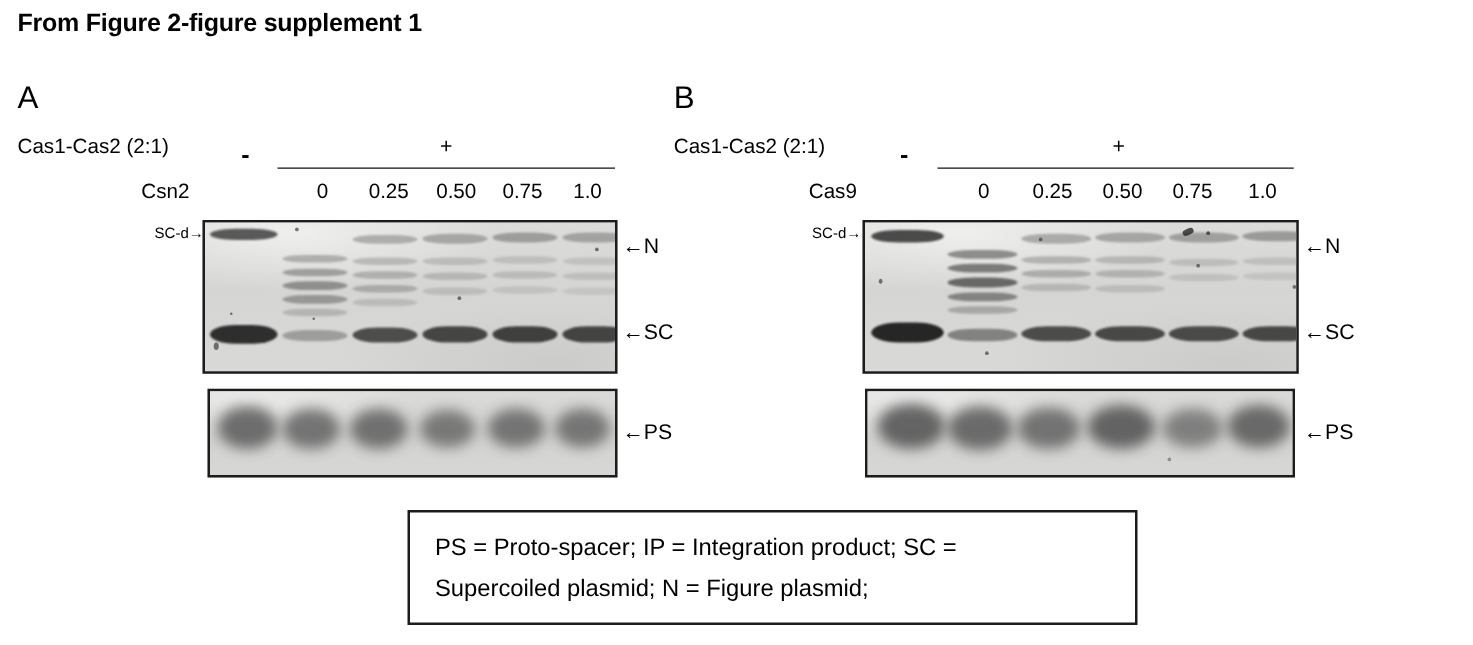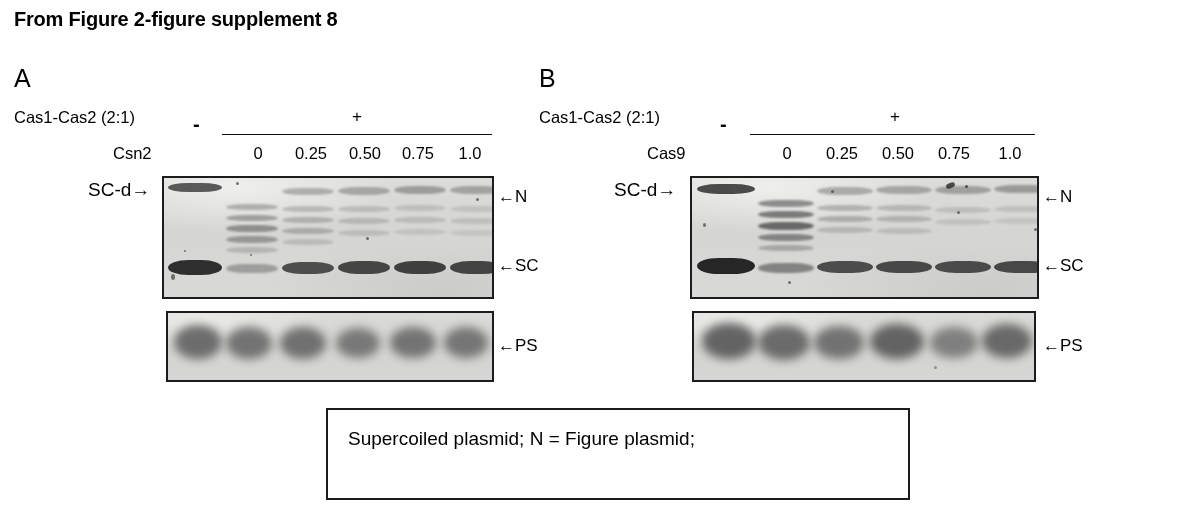--- a/index.html
+++ b/index.html
@@ -128,24 +128,25 @@
   
   .side-label {
     position: absolute;
     font-size: 17px;
     color: #000;
     white-space: nowrap;
     line-height: 1;
   }
   .left-label {
     position: absolute;
-    font-size: 19px;
-    color: #000;
-    white-space: nowrap;
-    line-height: 1;
+    font-size: 12px;
+    color: #000;
+    white-space: nowrap;
+    line-height: 1;
+    text-align: right;
   }
 
   
   .legend-box {
     position: absolute;
     left: 326px;
     top: 408px;
     width: 584px;
     height: 92px;
     border: 2.5px solid #1c1c1c;
@@ -156,21 +157,21 @@
   .legend-line {
     font-size: 19px;
     line-height: 33px;
     color: #000;
     white-space: nowrap;
   }
 </style>
 </head>
 <body>
 
-<div class="fig-title">From Figure 2-figure supplement 8</div>
+<div class="fig-title">From Figure 2-figure supplement 1</div>
 
 <div class="panel panel-a">
 
   <div class="panel-letter" style="left:14px; top:66px;">A</div>
 
   <div class="row-label" style="left:14px; top:108px;">Cas1-Cas2 (2:1)</div>
 
   <div class="minus-sign" style="left:193px; top:114px;">-</div>
 
   <div class="plus-sign" style="left:352px; top:108px;">+</div>
@@ -352,14 +353,15 @@
     <div class="ps-blob" style="left:176px; top:11px; width:54px; height:35px; background:#575757; opacity:0.9;"></div>
     <div class="ps-blob" style="left:236px; top:14px; width:48px; height:31px; background:#6b6b6b; opacity:0.8;"></div>
     <div class="ps-blob" style="left:288px; top:11px; width:50px; height:34px; background:#5a5a5a; opacity:0.88;"></div>
     <div class="speck" style="left:240px; top:53px; width:3px; height:3px; opacity:0.5;"></div>
   </div>
 
   <div class="side-label" style="left:519px; top:337px;">←PS</div>
 </div>
 
 <div class="legend-box">
+  <div class="legend-line">PS = Proto-spacer; IP = Integration product; SC =</div>
   <div class="legend-line">Supercoiled plasmid; N = Figure plasmid;</div>
 </div>
 
 </body></html>

